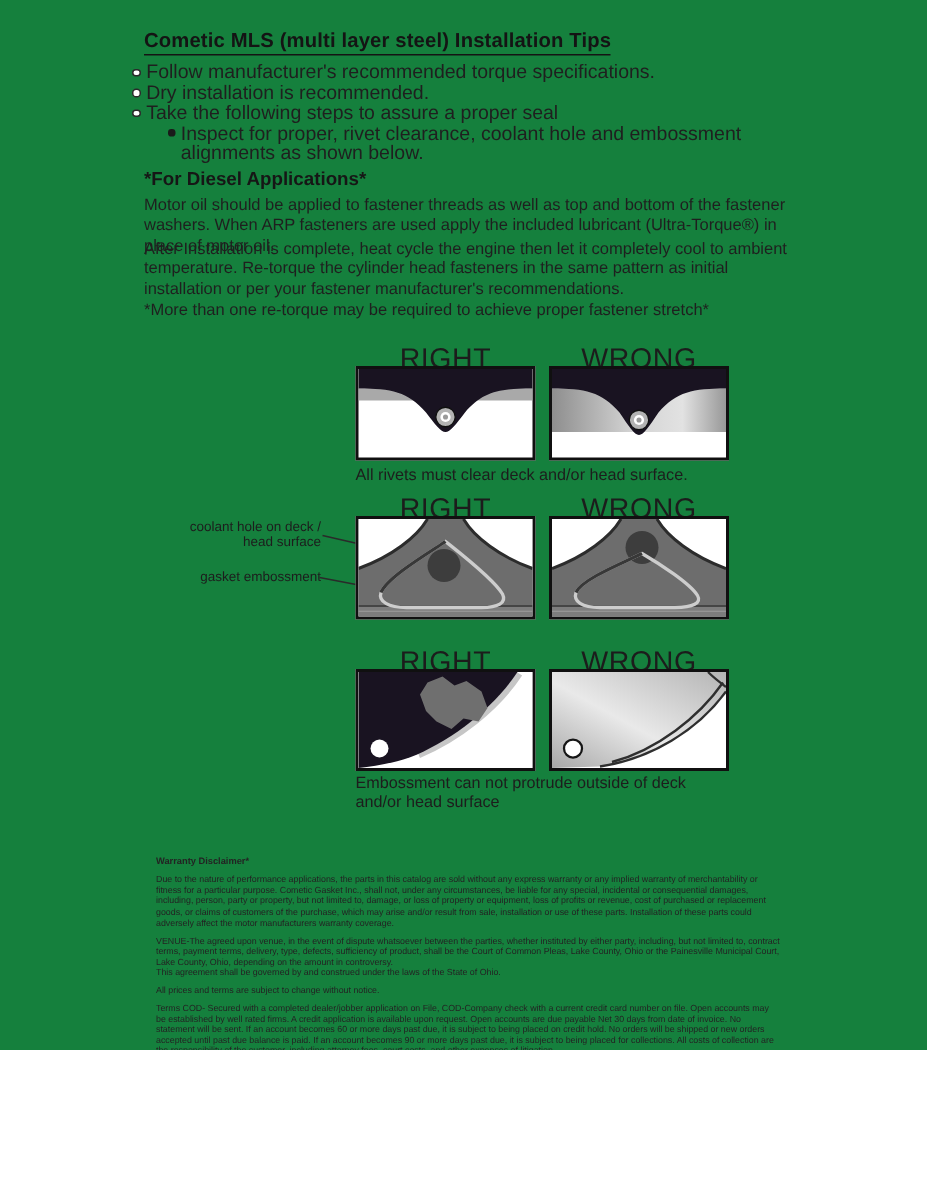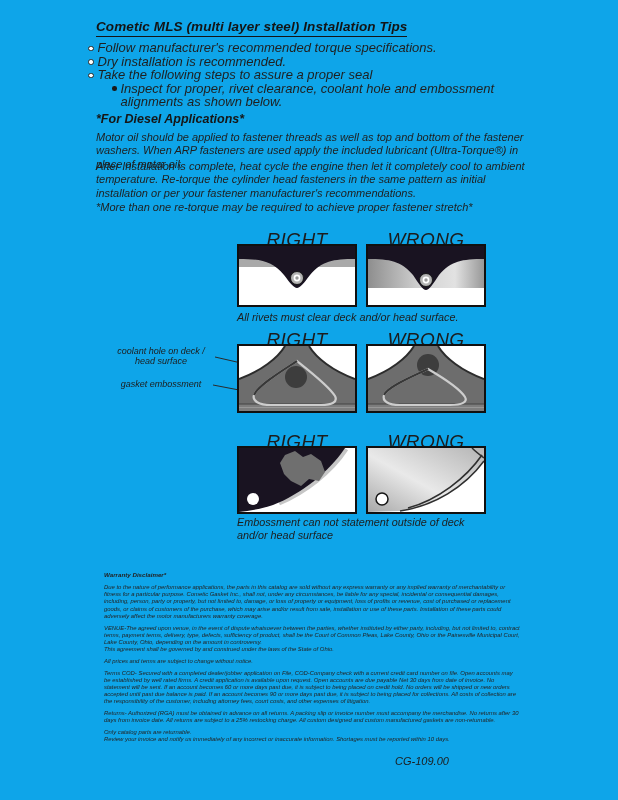--- a/index.html
+++ b/index.html
@@ -1,18 +1,18 @@
 <!DOCTYPE html>
 <html style="--diagram-ink: #191321; --gasket-gray: #6d6d6d; --deck-gray: #a9a9a9; --embossment-light: #cdcdcd; --coolant-hole: #3d3d3d;"><head>
 <meta charset="utf-8">
 <style>
   html,body{margin:0;padding:0;background:#ffffff;}
   .page{
-    position:relative;width:618px;height:800px;background:#0ea5e9;
-    font-family:"Liberation Sans","DejaVu Sans",sans-serif;color:#1f1f1f;overflow:hidden;font-style:italic;
+    position:relative;width:618px;height:700px;background:#15803d;
+    font-family:"Liberation Sans","DejaVu Sans",sans-serif;color:#1f1f1f;overflow:hidden;
   }
   .abs{position:absolute;}
   
   .title{
     left:96px;top:19px;font-size:13.5px;font-weight:700;color:#141414;
     border-bottom:1.5px solid #141414;padding-bottom:2px;letter-spacing:.1px;
   }
   
   .tips{left:88px;top:41px;width:470px;font-size:13px;line-height:13.6px;}
   .tip{display:flex;align-items:flex-start;}
@@ -24,21 +24,21 @@
   .diesel-h{left:96px;top:112px;font-size:12.5px;font-weight:700;color:#161616;}
   .para{left:96px;width:438px;font-size:11px;line-height:13.4px;}
   .p1{top:131px;}
   .p2{top:160px;}
   .pnote{top:201px;}
   
   .dg-h{width:120px;text-align:center;font-size:19px;color:#1c1c1c;letter-spacing:.4px;}
   .dg-box{width:120px;background:#fff;border:2px solid #101010;box-sizing:border-box;line-height:0;}
   .dg-box svg{display:block;width:116px;}
   .cap{font-size:10.8px;line-height:12.8px;color:#1d1d1d;}
-  .ann{font-size:9px;line-height:10.2px;color:#1d1d1d;text-align:center;}
+  .ann{font-size:9px;line-height:10.2px;color:#1d1d1d;text-align:right;}
   .ink{fill:var(--diagram-ink,#191321);}
   .ptr{stroke:#2a2a2a;stroke-width:1;}
   
   .warranty{left:104px;top:571px;width:416px;font-size:5.9px;line-height:7.15px;color:#232323;}
   .warranty h3{font-size:6.2px;margin:0 0 6px 0;font-weight:700;}
   .warranty p{margin:0 0 4.6px 0;white-space:pre-line;}
   
   .pagenum{left:370px;top:755px;width:104px;text-align:center;font-size:11px;color:#1c1c1c;}
 </style>
 </head>
@@ -166,21 +166,21 @@
         </linearGradient>
       </defs>
       <rect width="116" height="64" fill="#ffffff"></rect>
       <path d="M0,0 H116 V13 C97,39 66,58 32,63 L0,64 Z" fill="url(#gw3)"></path>
       <path d="M32,63 C66,58 97,39 116,13" stroke="#2f2f2f" stroke-width="1.6" fill="none"></path>
       <path d="M40,60 C70,52 98,30 114,7" stroke="#2f2f2f" stroke-width="1.6" fill="none"></path>
       <path d="M104,0 C108,4 112,7 116,10" stroke="#2f2f2f" stroke-width="1.5" fill="none"></path>
       <circle cx="14" cy="51" r="6" fill="#ffffff" stroke="#161616" stroke-width="1.5"></circle>
     </svg>
   </div>
-  <div class="abs cap" style="left:237px;top:516px;width:238px;">Embossment can not statement outside of deck and/or head surface</div>
+  <div class="abs cap" style="left:237px;top:516px;width:238px;">Embossment can not protrude outside of deck and/or head surface</div>
 
   <div class="abs warranty">
     <h3>Warranty Disclaimer*</h3>
     <p>Due to the nature of performance applications, the parts in this catalog are sold without any express warranty or any implied warranty of merchantability or fitness for a particular purpose.  Cometic Gasket Inc., shall not, under any circumstances, be liable for any special, incidental or consequential damages, including, person, party or property, but not limited to, damage, or loss of property or equipment, loss of profits or revenue, cost of purchased or replacement goods, or claims of customers of the purchase, which may arise and/or result from sale, installation or use of these parts.  Installation of these parts could adversely affect the motor manufacturers warranty coverage.</p>
     <p>VENUE-The agreed upon venue, in the event of dispute whatsoever between the parties, whether instituted by either party, including, but not limited to, contract terms, payment terms, delivery, type, defects, sufficiency of product, shall be the Court of Common Pleas, Lake County, Ohio or the Painesville Municipal Court, Lake County, Ohio, depending on the amount in controversy.
 This agreement shall be governed by and construed under the laws of the State of Ohio.</p>
     <p>All prices and terms are subject to change without notice.</p>
     <p>Terms COD- Secured with a completed dealer/jobber application on File, COD-Company check with a current credit card number on file.  Open accounts may be established by well rated firms.  A credit application is available upon request.  Open accounts are due payable Net 30 days from date of invoice.  No statement will be sent.  If an account becomes 60 or more days past due, it is subject to being placed on credit hold.  No orders will be shipped or new orders accepted until past due balance is paid.  If an account becomes 90 or more days past due, it is subject to being placed for collections.  All costs of collection are the responsibility of the customer, including attorney fees, court costs, and other expenses of litigation.</p>
     <p>Returns- Authorized (RGA) must be obtained in advance on all returns.  A packing slip or invoice number must accompany the merchandise.  No returns after 30 days from invoice date.  All returns are subject to a 25% restocking charge.  All custom designed and custom manufactured gaskets are non-returnable.</p>
     <p>Only catalog parts are returnable.

